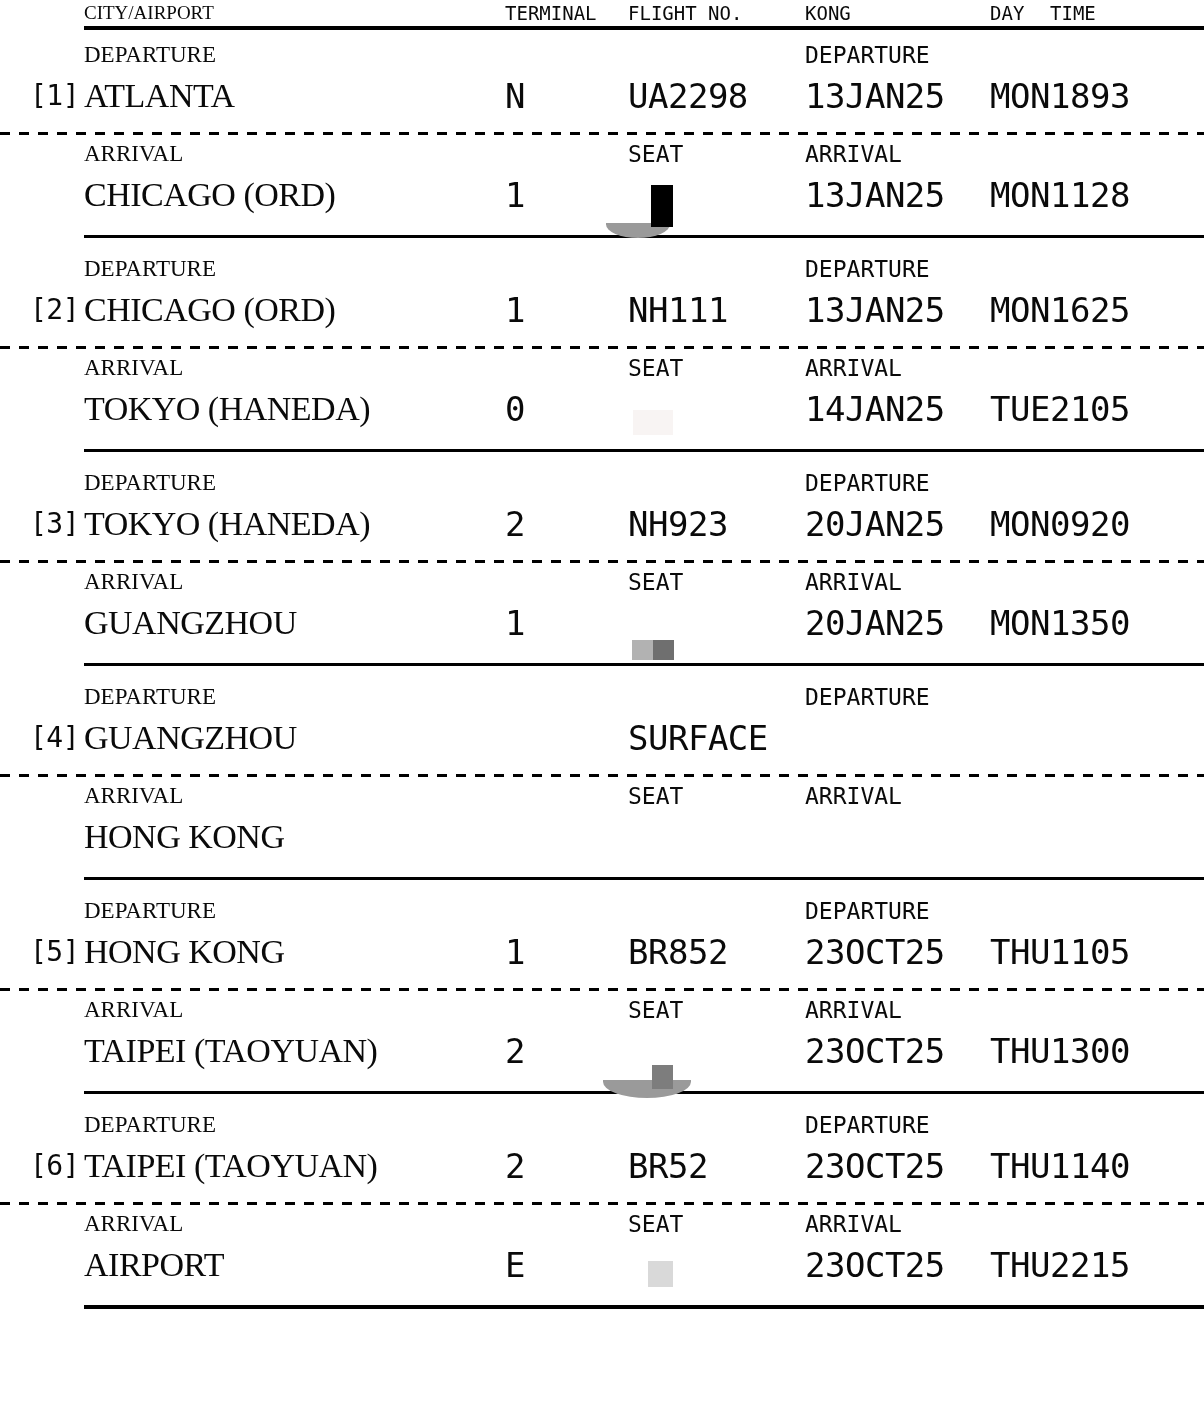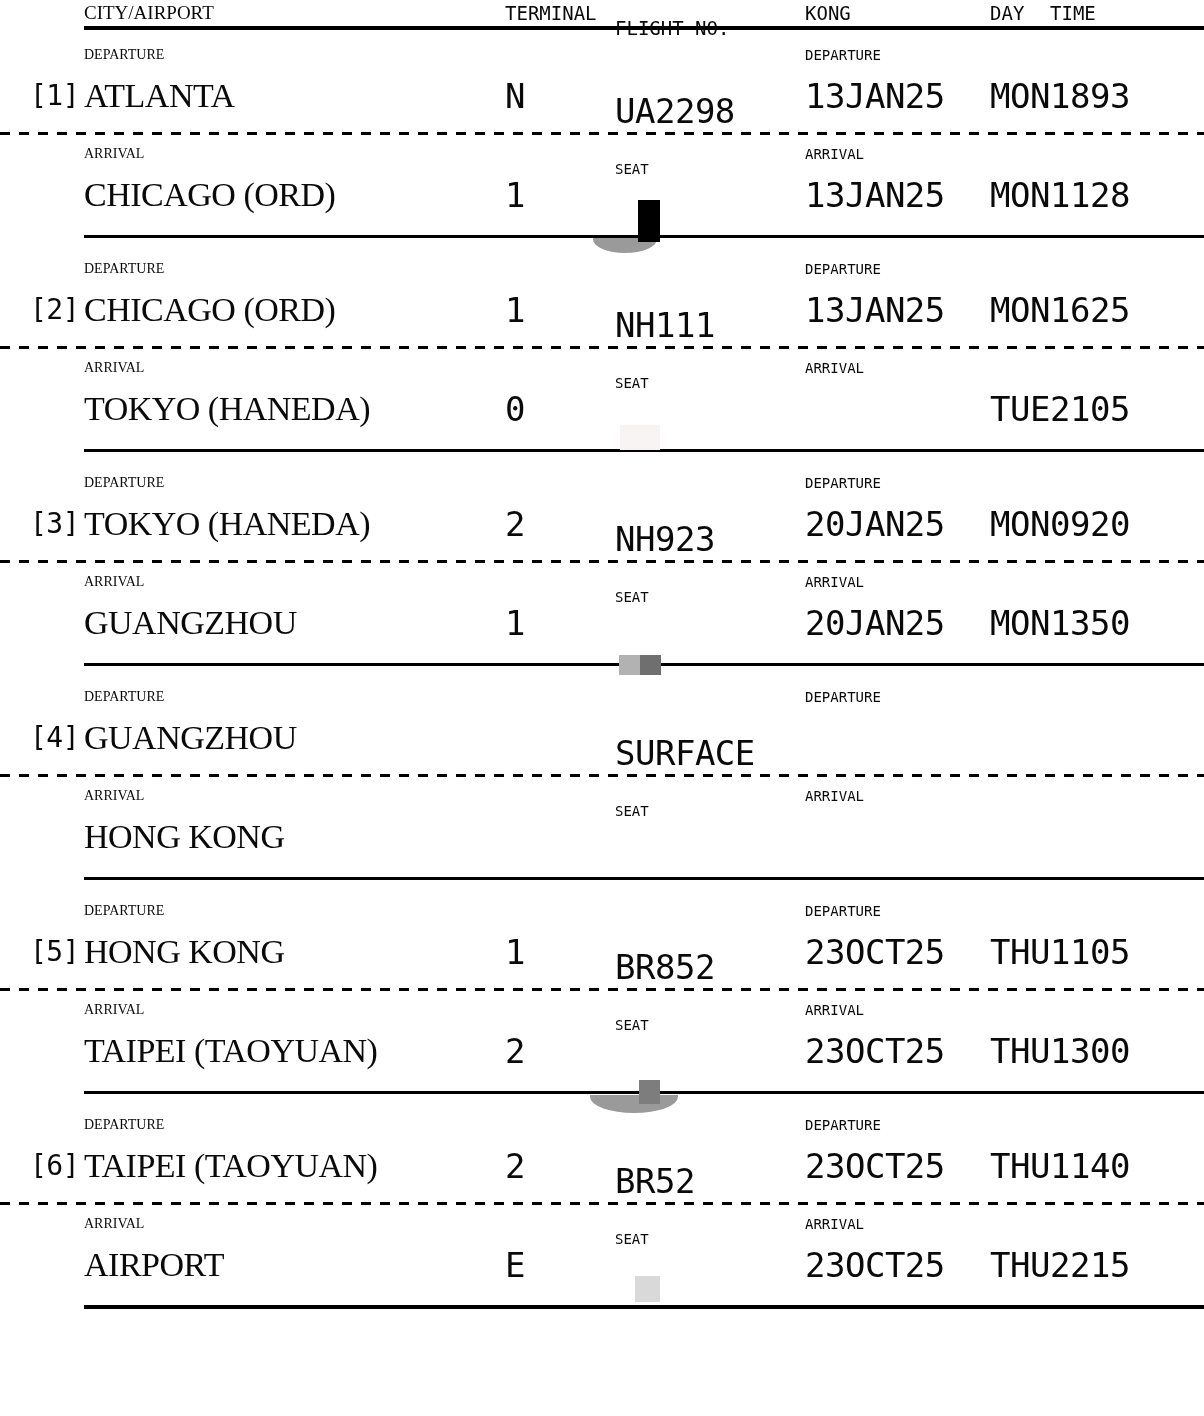--- a/index.html
+++ b/index.html
@@ -12,26 +12,26 @@
   .titlebar{position:relative;height:86px;}
   .plane{position:absolute;left:12px;top:8px;}
   .title{
     position:absolute;left:100px;top:8px;
     font-size:52px;line-height:66px;letter-spacing:3px;white-space:nowrap;
   }
   
   .row{position:relative;}
   .cell{position:absolute;white-space:nowrap;}
   .header-row{height:26px;font-size:19px;line-height:26px;}
-  .label-row{height:26px;font-size:14px;line-height:26px;}
+  .label-row{height:26px;font-size:23px;line-height:26px;}
   .main-row{height:56px;font-size:34px;line-height:56px;letter-spacing:-0.5px;}
   .c-bracket{left:30px;font-size:28px;}
   .c-city{left:84px;font-family:Liberation Serif, serif;}
   .c-term{left:505px;text-align:center;}
-  .c-flight{left:615px;margin-top:15px;}
+  .c-flight{left:628px;}
   .c-date{left:805px;}
   .c-day{left:990px;}
   .c-time{left:1050px;}
   
   .underline{margin-left:84px;height:4px;background:#000;}
   .sep{margin-left:84px;height:3px;}
   .sep.solid{background:#000;margin-top:12px;}
   .sep.dashed{
     background:repeating-linear-gradient(90deg,#000 0 10px,transparent 10px 19px);
     margin:8px 0 6px 0;
@@ -115,20 +115,21 @@
       <span class="cell c-city">ARRIVAL</span>
       <span class="cell c-flight">SEAT</span>
       <span class="cell c-date">ARRIVAL</span>
     </div>
     <div class="row main-row">
       <span class="cell c-city">TOKYO (HANEDA)</span>
       <span class="cell c-term">0</span>
       <span class="cell c-flight seat-cell">
         <i class="seat-block" style="left: 5px; bottom: 2px; width: 40px; height: 25px; background: rgb(248, 244, 243);"></i>
       </span>
+      <span class="cell c-date">14JAN25</span>
       <span class="cell c-day">TUE</span>
       <span class="cell c-time">2105</span>
     </div>
     <div class="sep solid"></div>
   </section>
 
   <section class="segment">
     <div class="row label-row">
       <span class="cell c-city">DEPARTURE</span>
       <span class="cell c-date">DEPARTURE</span>

